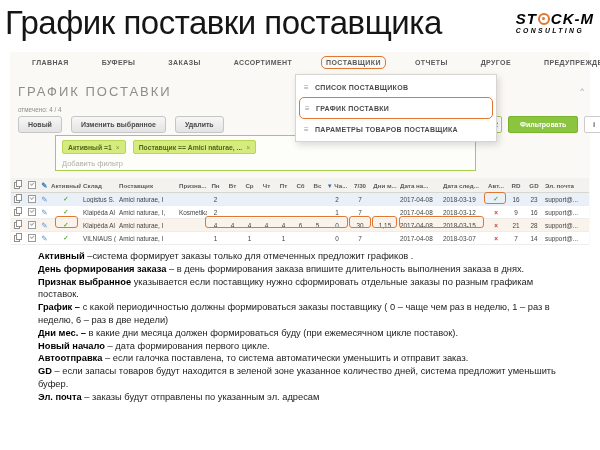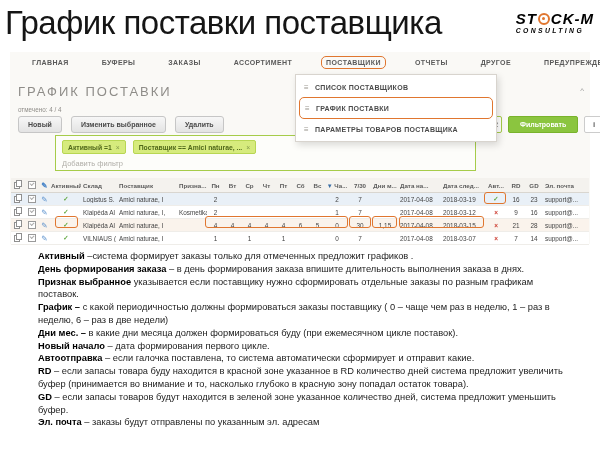--- a/index.html
+++ b/index.html
@@ -287,18 +287,17 @@
     </div>
   </div>
 
   <div class="legend" id="legend">
       <div class="legend-line"><b>Активный</b> <span>–система формирует заказы только для отмеченных предложит графиков .</span></div>
       <div class="legend-line"><b>День формирования заказа</b> <span>– в день формирования заказа впишите длительность выполнения заказа в днях.</span></div>
       <div class="legend-line"><b>Признак выбранное</b> <span>указывается если поставщику нужно сформировать отдельные заказы по разным графикам поставок.</span></div>
       <div class="legend-line"><b>График –</b> <span>с какой периодичностью должны формироваться заказы поставщику ( 0 – чаще чем раз в неделю, 1 – раз в неделю, 6 – раз в две недели)</span></div>
       <div class="legend-line"><b>Дни мес. –</b> <span>в какие дни месяца должен формироваться буду (при ежемесячном цикле поставок).</span></div>
       <div class="legend-line"><b>Новый начало</b> <span>– дата формирования первого цикле.</span></div>
-      <div class="legend-line"><b>Автоотправка</b> <span>– если галочка поставлена, то система автоматически сформирует и отправит какие.</span></div>
-      <div class="legend-line"><b>RD</b> <span>– если запасы товара буду находится в красной зоне указанное в RD количество дней система предложит увеличить буфер (принимается во внимание и то, насколько глубоко в красную зону попадал остаток товара).</span></div>
+      <div class="legend-line"><b>Автоотправка</b> <span>– если галочка поставлена, то система автоматически уменьшить и отправит заказ.</span></div>
       <div class="legend-line"><b>GD</b> <span>– если запасы товаров будут находится в зеленой зоне указанное количество дней, система предложит уменьшить буфер.</span></div>
       <div class="legend-line"><b>Эл. почта</b> <span>– заказы будут отправлены по указанным эл. адресам</span></div>
     </div>
 </div>
 
 </body></html>

